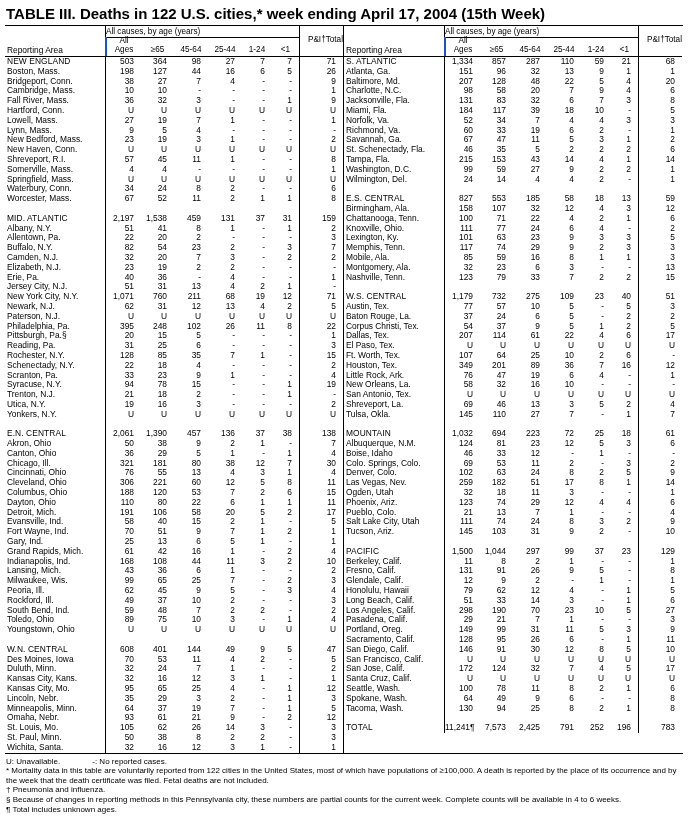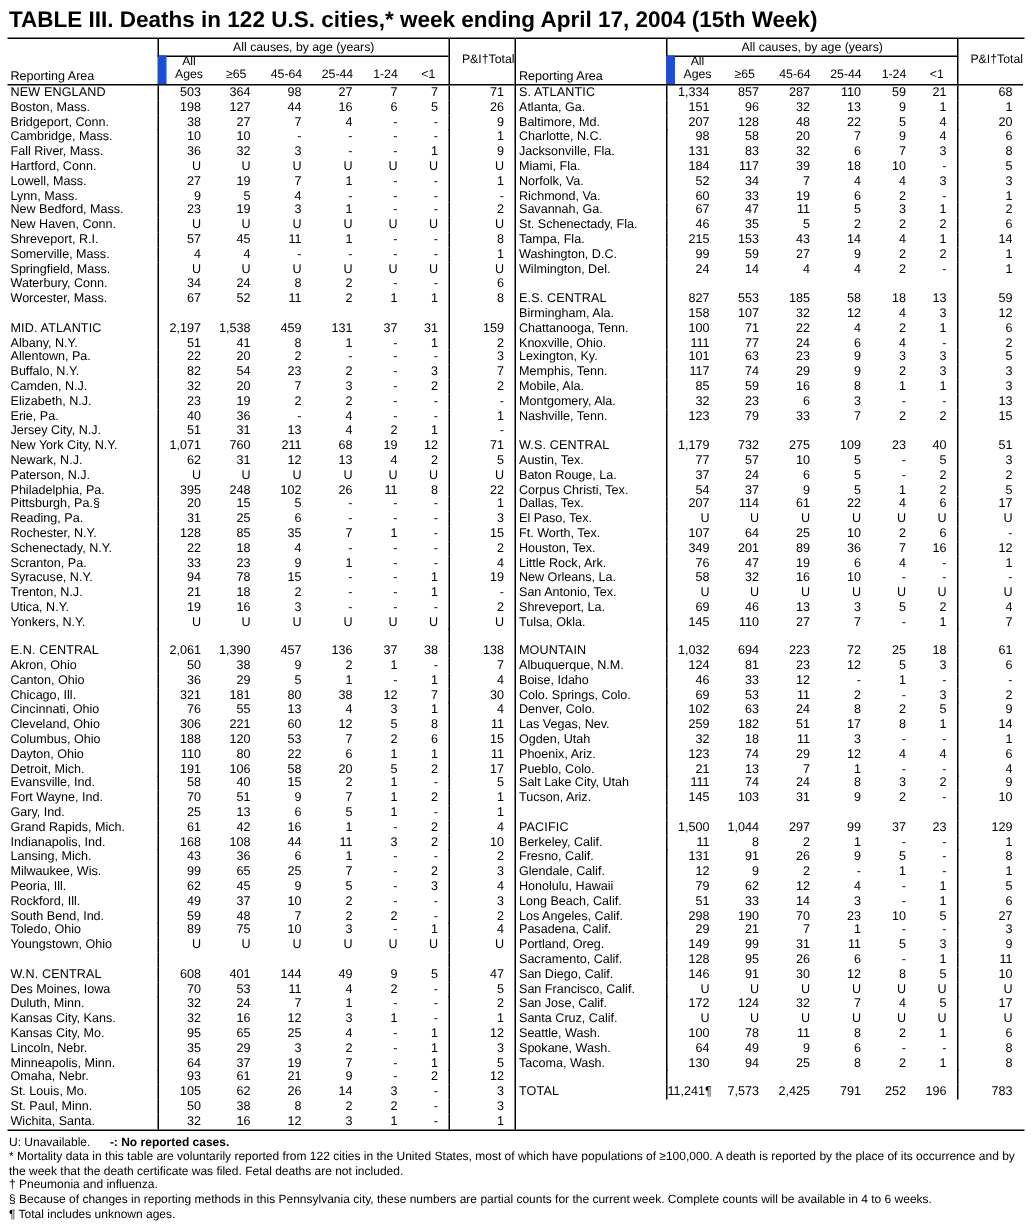--- a/index.html
+++ b/index.html
@@ -7,36 +7,36 @@
          font-family:"Liberation Sans", sans-serif; }
   .page { padding:4px 5px 0 5px; }
   .title { font-weight:bold; font-size:15px; padding:1px 0 3px 1px; letter-spacing:0; }
   .table { display:flex; border-top:1px solid #000; border-bottom:1px solid #000; }
   .half { width:338px; }
   .half.right { border-left:1px solid #000; }
 
   .hdr, .row { display:grid; grid-template-columns:100px 36px 33px 34px 34px 30px 27px 44px; }
   .hdr { height:30px; border-bottom:1px solid #000; grid-template-rows:12px 18px; }
   .h-area { grid-column:1; grid-row:1/3; align-self:end; font-size:8.4px; padding:0 0 1px 2px; white-space:nowrap; }
-  .h-group { grid-column:2/8; grid-row:1; text-align:center; font-size:8.2px; line-height:11px;
+  .h-group { grid-column:2/8; grid-row:1; font-size:8.2px; line-height:11px;
              border-bottom:1px solid #000; border-left:1px solid #000; }
   .h-pi { grid-column:8; grid-row:1/3; display:flex; flex-direction:row; justify-content:flex-end;
           align-items:center; font-size:8.2px; line-height:8.6px; padding-bottom:1px; border-left:1px solid #000; }
   .h-col { grid-row:2; align-self:end; text-align:center; font-size:8.2px; line-height:8.6px; padding-bottom:1px; }
-  .h-allages { border-left:6px solid #1d4ed8; height:18px; display:flex; flex-direction:column; align-items:center; }
+  .h-allages { border-left:2px solid #1d4ed8; height:18px; display:flex; flex-direction:column; align-items:center; }
 
   .body .row { height:9.8px; line-height:9.9px; font-size:8.4px; }
   .row .area { padding-left:2px; white-space:nowrap; overflow:hidden; }
   .row .num { text-align:right; padding-right:7px; white-space:nowrap; }
   .row .num.c0, .row .num.c6 { border-left:1px solid #000; }
   .row.region .area, .row.total .area { letter-spacing:0.1px; }
 
   .footnotes { font-size:8px; line-height:9.6px; padding:3px 1px 0 1px; }
   .fn { white-space:normal; }
-  .gap { margin-left:13px;font-weight:bold; }
+  .gap { margin-left:32px; }
 </style>
 </head>
 <body>
 
 <div class="page">
   <div class="title">TABLE III. Deaths in 122 U.S. cities,* week ending April 17, 2004 (15th Week)</div>
 
   <div class="table">
 
     <div class="half left">

